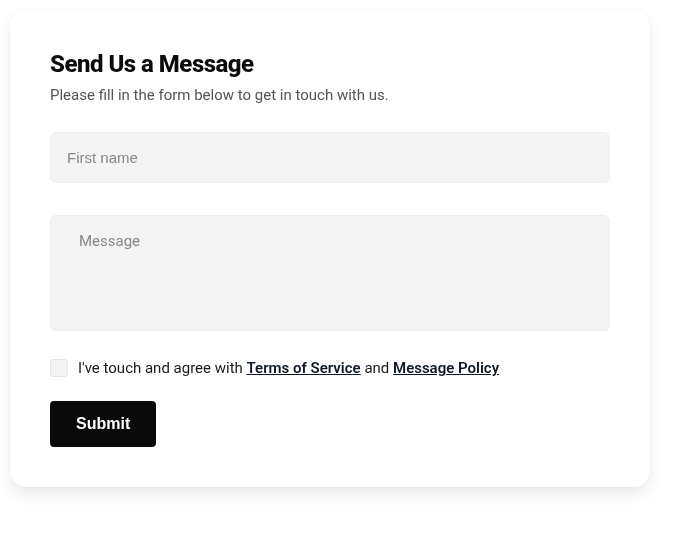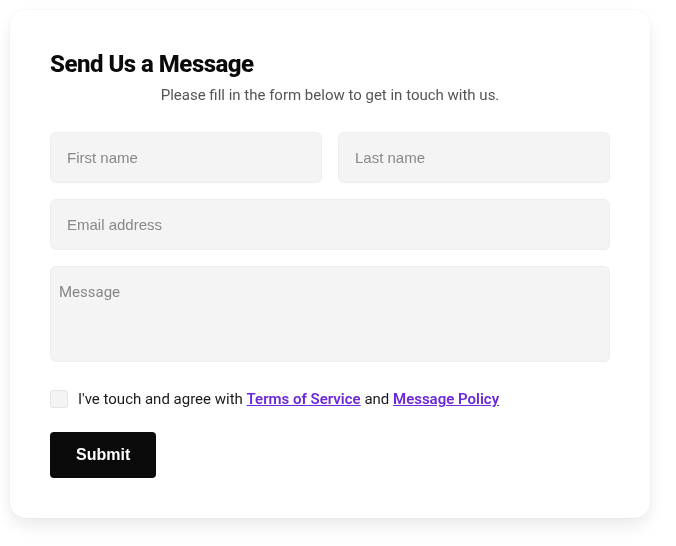--- a/index.html
+++ b/index.html
@@ -28,21 +28,20 @@
       font-size: 24px;
       font-weight: 800;
       color: #0a0a0a;
       letter-spacing: -0.5px;
       margin-bottom: 8px;
     }
     .subtitle {
       font-size: 15px;
       color: #555555;
       margin-bottom: 28px;
-      text-align: center;
     }
     .row {
       display: flex;
       gap: 16px;
       margin-bottom: 16px;
     }
     .input {
       flex: 1;
       background: #f4f4f4;
       border: 1px solid #eeeeee;
@@ -53,26 +52,26 @@
       outline: none;
     }
     .input::placeholder {
       color: #888888;
     }
     .textarea {
       width: 100%;
       background: #f4f4f4;
       border: 1px solid #eeeeee;
       border-radius: 6px;
-      padding: 16px 8px;
+      padding: 16px 28px;
       font-size: 15px;
       color: #333333;
       outline: none;
       resize: none;
-      height: 96px;
+      height: 116px;
       font-family: inherit;
       margin-bottom: 24px;
     }
     .textarea::placeholder {
       color: #888888;
     }
     .consent-row {
       display: flex;
       align-items: center;
       gap: 10px;
@@ -87,21 +86,21 @@
       cursor: pointer;
       flex-shrink: 0;
     }
     .consent-text {
       font-size: 15px;
       color: #1a1a1a;
     }
     .consent-text .link {
       text-decoration: underline;
       font-weight: 600;
-      color: #6d28d9;
+      color: #0f172a;
       cursor: pointer;
     }
     .submit-btn {
       background: #0a0a0a;
       color: #ffffff;
       border: none;
       border-radius: 4px;
       padding: 14px 26px;
       font-size: 16px;
       font-weight: 700;
@@ -110,25 +109,23 @@
   </style>
 </head>
 <body>
 
 <div class="card">
   <h1 class="title">Send Us a Message</h1>
   <p class="subtitle">Please fill in the form below to get in touch with us.</p>
 
   <div class="row">
     <input class="input" type="text" placeholder="First name" style="">
-    <input class="input" type="text" placeholder="Last name" style="">
   </div>
 
   <div class="row">
-    <input class="input" type="email" placeholder="Email address" style="">
   </div>
 
   <textarea class="textarea" placeholder="Message" style=""></textarea>
 
   <div class="consent-row">
     <div class="checkbox"></div>
     <div class="consent-text">
       <span>I've touch and agree with </span><span class="link">Terms of Service</span><span> and </span><span class="link">Message Policy</span>
     </div>
   </div>

